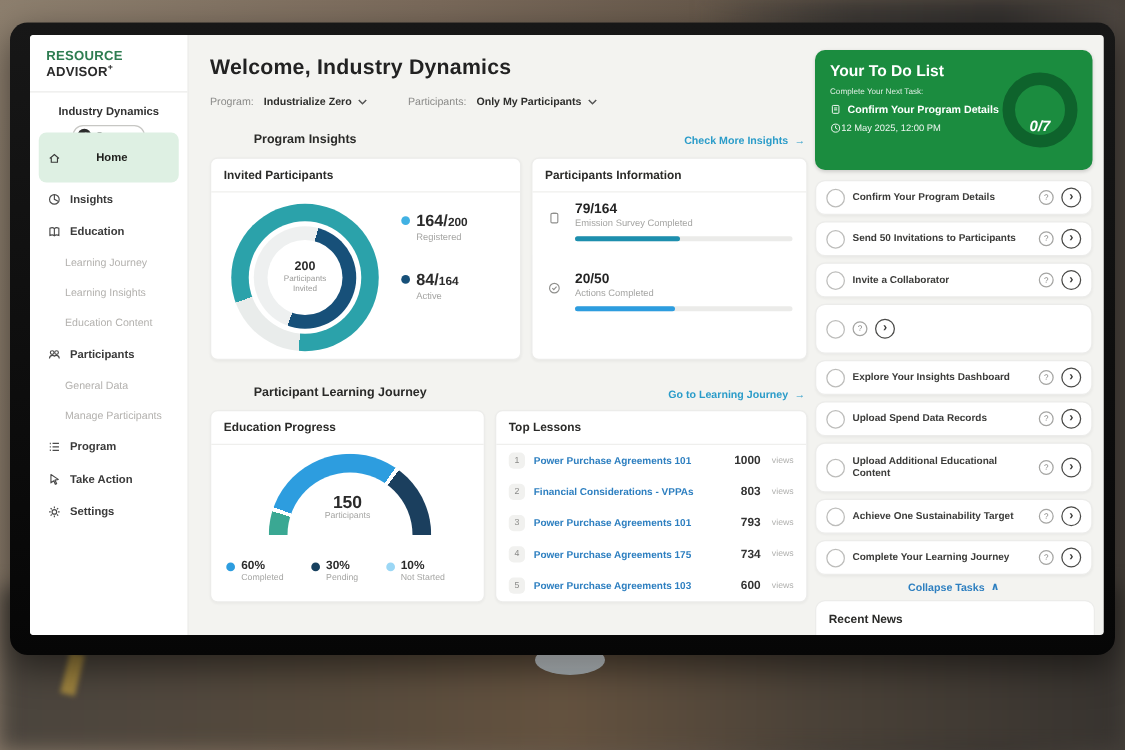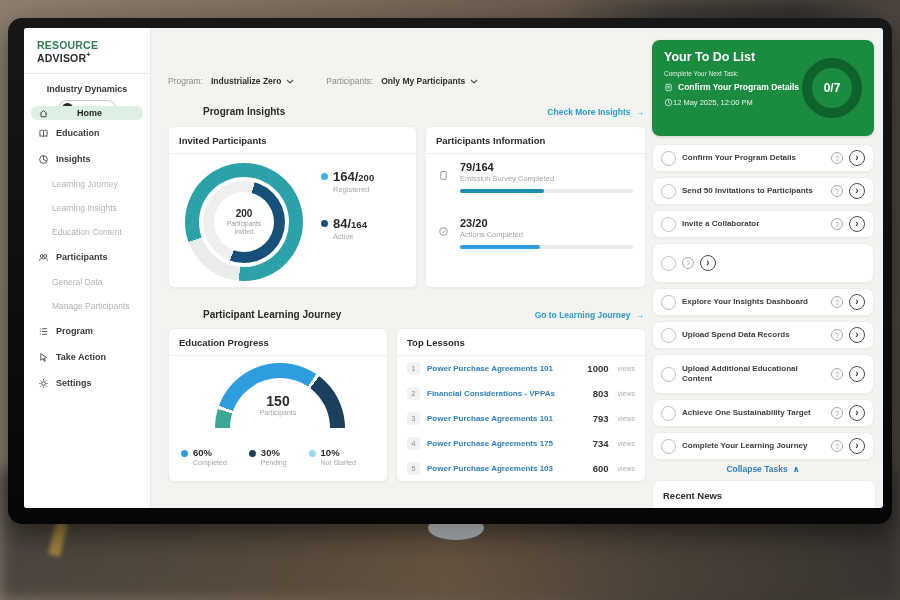--- a/index.html
+++ b/index.html
@@ -33,21 +33,21 @@
   .org{text-align:center;font-size:9px;font-weight:700;color:#323232;margin-top:10px;}
   .sponsor{display:flex;align-items:center;gap:4px;margin:6px auto 0 auto;width:max-content;
     border:1px solid #c7c7c4;border-radius:10px;padding:2px 8px 2px 3px;background:#fff;
     font-size:8px;color:#5a5a5a;cursor:pointer;}
   .sp-dot{width:11px;height:11px;border-radius:50%;background:#2b2b2b;display:flex;
     align-items:center;justify-content:center;}
   .sp-dot svg{display:block}
   .nav{position:absolute;left:0;top:78px;width:126px;}
   .nav-item{display:flex;align-items:center;gap:7px;height:26px;padding:0 0 0 14px;
     font-size:9px;font-weight:700;color:#3a3a3a;cursor:pointer;}
-  .nav-item.active{background:#def0e3;border-radius:6px;margin:0 7px;padding-left:7px;height:14px;color:#1e1e1c;gap:28px;}
+  .nav-item.active{background:#def0e3;border-radius:6px;margin:0 7px;padding-left:7px;height:40px;color:#1e1e1c;gap:28px;}
   .nav-sub{display:flex;align-items:center;height:24px;padding-left:28px;font-size:8.5px;
     color:#b3b1ae;cursor:pointer;}
   .nico{flex:0 0 auto;}
   
   .main{position:absolute;left:144px;top:0;width:476px;height:100%;}
   .welcome{position:absolute;left:0;top:16px;font-size:17px;font-weight:700;color:#222;letter-spacing:.2px;}
   .filters{position:absolute;left:0;top:48px;display:flex;align-items:center;gap:8px;font-size:8.5px;}
   .f-label{color:#8a8a88;}
   .f-btn{display:flex;align-items:center;gap:5px;background:none;border:none;padding:0;
     font-size:8.5px;font-weight:700;color:#2e2e2c;cursor:pointer;font-family:inherit;}
@@ -111,21 +111,21 @@
   .rightcol{position:absolute;left:628px;top:0;width:222px;height:100%;}
   .todo-hero{position:absolute;left:0;top:12px;width:222px;height:96px;border-radius:8px;
     background:#1b8c3f;color:#fff;box-shadow:0 1px 3px rgba(0,0,0,.15);}
   .th-title{position:absolute;left:12px;top:10px;font-size:12.5px;font-weight:700;}
   .th-sub{position:absolute;left:12px;top:30px;font-size:6.5px;color:rgba(255,255,255,.85);}
   .th-task{position:absolute;left:12px;top:42px;display:flex;gap:5px;align-items:center;
     font-size:8.5px;font-weight:700;}
   .th-date{position:absolute;left:12px;top:58px;display:flex;gap:0;align-items:center;
     font-size:7.5px;color:rgba(255,255,255,.92);}
   .th-ring{position:absolute;right:12px;top:18px;width:60px;height:60px;border-radius:50%;
-    border:10px solid #0e632c;box-sizing:border-box;display:flex;align-items:center;justify-content:center;}
+    border:10px solid #0e632c;box-sizing:border-box;display:flex;align-items:flex-end;justify-content:center;font-style:italic;}
   .th-ring span{font-size:12px;font-weight:700;color:#fff;}
   .todo-row{position:absolute;left:0;width:222px;background:#fff;border-radius:8px;
     border:1px solid #ececea;box-shadow:0 1px 2px rgba(0,0,0,.04);display:flex;align-items:center;
     gap:6px;padding:0 8px;box-sizing:border-box;cursor:pointer;}
   .cb{width:13px;height:13px;border-radius:50%;border:1.4px solid #bdbdbb;flex:0 0 auto;cursor:pointer;}
   .t-label{flex:1;font-size:8px;font-weight:600;color:#3c3c3a;line-height:1.2;}
   .qmark{width:10px;height:10px;border-radius:50%;border:1px solid #a5a5a3;color:#8a8a88;
     font-size:6.5px;display:flex;align-items:center;justify-content:center;flex:0 0 auto;}
   .chev{width:16px;height:16px;border-radius:50%;border:1.3px solid #4a4a48;color:#3a3a38;
     font-size:10px;font-weight:700;display:flex;align-items:center;justify-content:center;
@@ -169,31 +169,31 @@
         <nav class="nav">
           <div class="nav-item active">
             <svg class="nico" width="11" height="11" viewBox="0 0 12 12" fill="none" stroke="#3a3a3a" stroke-width="1">
                 <path d="M2 6.3 L6 2.8 L10 6.3"></path>
                 <path d="M3.3 5.6 V9.6 H8.7 V5.6"></path>
               </svg>
             <span>Home</span>
           </div>
           <div class="nav-item">
             <svg class="nico" width="11" height="11" viewBox="0 0 12 12" fill="none" stroke="#4a4a4a" stroke-width="1">
+                <circle cx="6" cy="6" r="4.2"></circle>
+                <path d="M6 2 V6 L9.3 7.6"></path>
+              </svg>
+            <span>Insights</span>
+          </div>
+          <div class="nav-item">
+            <svg class="nico" width="11" height="11" viewBox="0 0 12 12" fill="none" stroke="#4a4a4a" stroke-width="1">
                 <path d="M6 3.1 C5 2.2 3.4 2.2 2.1 2.8 V9.1 C3.4 8.5 5 8.5 6 9.4 C7 8.5 8.6 8.5 9.9 9.1 V2.8 C8.6 2.2 7 2.2 6 3.1 Z"></path>
                 <path d="M6 3.1 V9.4"></path>
               </svg>
             <span>Education</span>
-          </div>
-          <div class="nav-item">
-            <svg class="nico" width="11" height="11" viewBox="0 0 12 12" fill="none" stroke="#4a4a4a" stroke-width="1">
-                <circle cx="6" cy="6" r="4.2"></circle>
-                <path d="M6 2 V6 L9.3 7.6"></path>
-              </svg>
-            <span>Insights</span>
           </div>
           <div class="nav-sub">
             <span>Learning Journey</span>
           </div>
           <div class="nav-sub">
             <span>Learning Insights</span>
           </div>
           <div class="nav-sub">
             <span>Education Content</span>
           </div>
@@ -228,20 +228,21 @@
             <svg class="nico" width="11" height="11" viewBox="0 0 12 12" fill="none" stroke="#4a4a4a" stroke-width="1">
                 <circle cx="6" cy="6" r="2"></circle>
                 <path d="M6 1.4 V2.8 M6 9.2 V10.6 M1.4 6 H2.8 M9.2 6 H10.6 M2.7 2.7 L3.7 3.7 M8.3 8.3 L9.3 9.3 M2.7 9.3 L3.7 8.3 M8.3 3.7 L9.3 2.7"></path>
               </svg>
             <span>Settings</span>
           </div>
         </nav>
       </aside>
 
       <main class="main">
+        <h1 class="welcome" style="margin:0">Welcome, Industry Dynamics</h1>
 
         <div class="filters">
           <span class="f-label">Program:</span>
           <button class="f-btn">
             <span>Industrialize Zero</span>
             <svg width="8" height="5" viewBox="0 0 8 5" fill="none" stroke="#555" stroke-width="1.2">
                 <path d="M1 1 L4 4 L7 1"></path>
               </svg>
           </button>
           <span class="f-gap"></span>
@@ -306,21 +307,21 @@
                 <span style="width:48%;background:#1d8fae"></span>
               </div>
           </div>
           <div class="stat" style="top:90px">
             <span class="icn">
               <svg width="11" height="11" viewBox="0 0 12 12" fill="none" stroke="#8f8f8d" stroke-width="1">
                   <circle cx="6" cy="6" r="4.2"></circle>
                   <path d="M4.2 6 L5.5 7.3 L7.9 4.7"></path>
                 </svg>
             </span>
-            <div class="sv">23/20</div>
+            <div class="sv">20/50</div>
             <div class="sl">Actions Completed</div>
             <div class="bar">
                 <span style="width:46%;background:#2d9ddf"></span>
               </div>
           </div>
         </section>
 
         <div class="sec-row" style="top:281px">
           <span class="sec-title">Participant Learning Journey</span>
           <span class="link">

